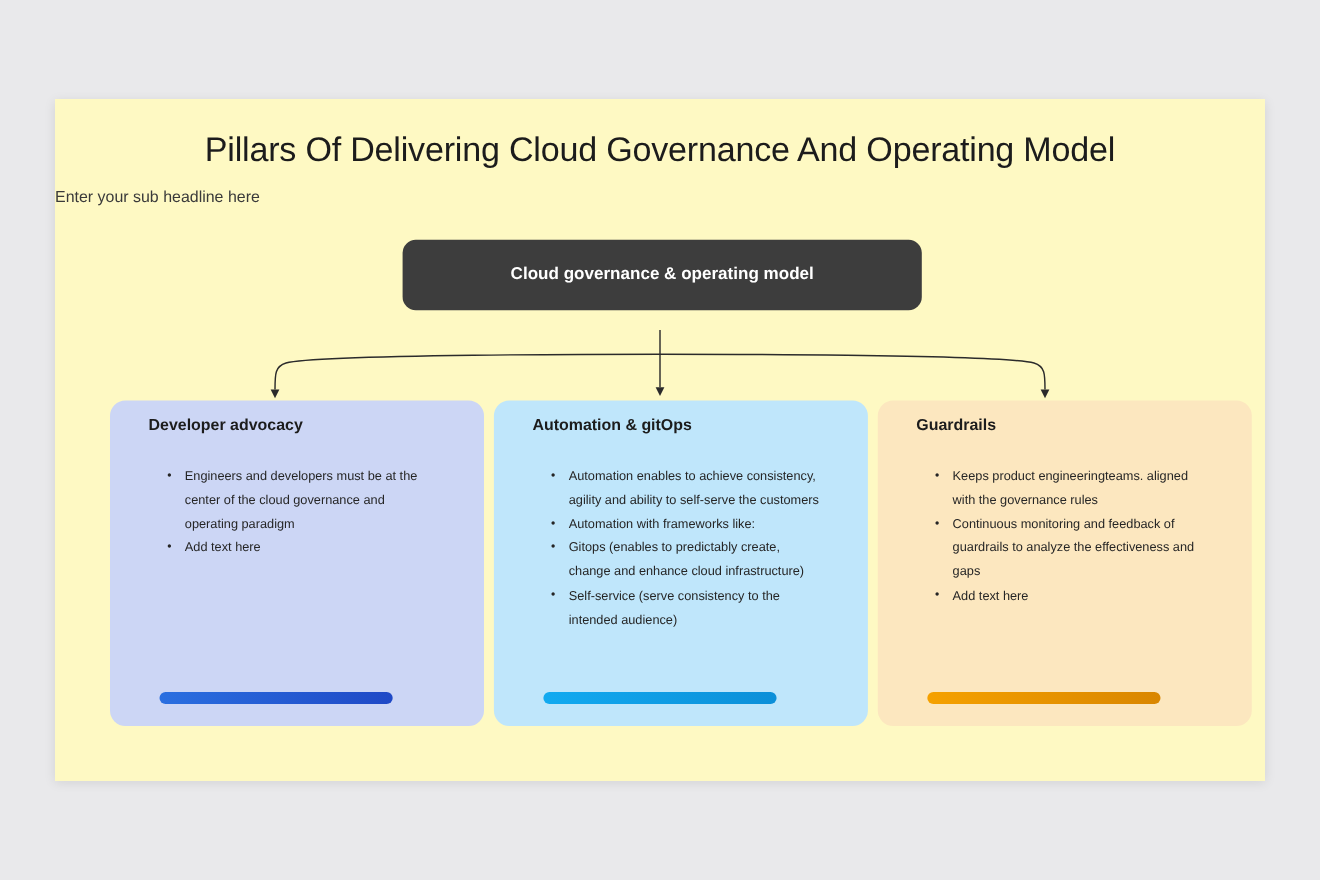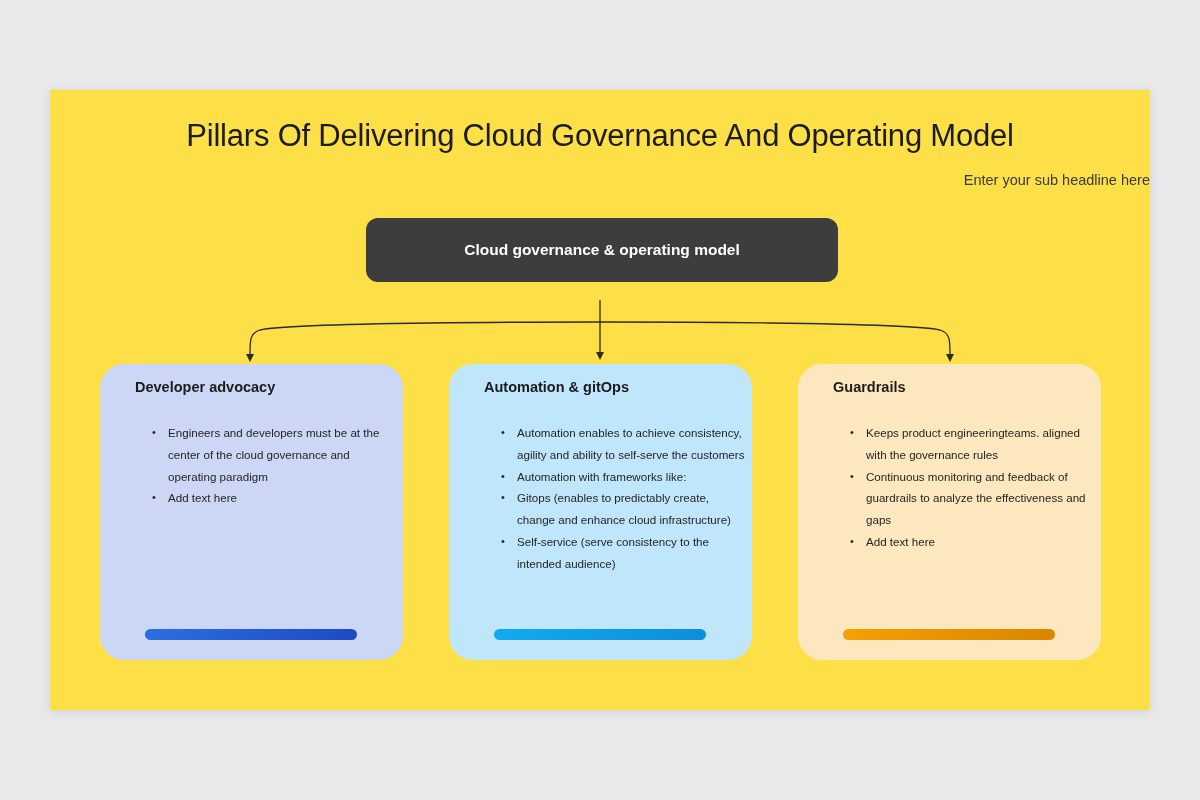--- a/index.html
+++ b/index.html
@@ -12,40 +12,40 @@
     background: #e9e9eb;
     font-family: "Liberation Sans", sans-serif;
     overflow: hidden;
   }
   .slide {
     position: absolute;
     left: 50px;
     top: 90px;
     width: 1100px;
     height: 620px;
-    background: #fde047;
+    background: #fef9c3;
     box-shadow: 0 2px 10px rgba(0,0,0,0.10);
   }
   .title {
     position: absolute;
     left: 0;
     top: 28px;
     width: 1100px;
     text-align: center;
     font-size: 31px;
     color: #1c1c1c;
     letter-spacing: -0.2px;
     font-weight: normal;
   }
   .subtitle {
     position: absolute;
     left: 0;
     top: 82px;
     width: 1100px;
-    text-align: right;
+    text-align: left;
     font-size: 14.5px;
     color: #3a3a3a;
   }
   .root-box {
     position: absolute;
     left: 316px;
     top: 128px;
     width: 472px;
     height: 64px;
     background: #3d3d3d;
@@ -68,21 +68,22 @@
     top: 0;
     width: 1100px;
     height: 620px;
     pointer-events: none;
   }
   .card {
     position: absolute;
     top: 274px;
     width: 303px;
     height: 296px;
-    border-radius: 24px;
+    border-radius: 14px;
+    padding-left: 37px;
   }
   .card.c0 { left: 50px; background: #ccd6f5; }
   .card.c1 { left: 399px; background: #bfe6fb; }
   .card.c2 { left: 748px; background: #fce7bf; }
   .card-title {
     position: absolute;
     left: 35px;
     top: 15px;
     font-size: 14.5px;
     font-weight: bold;

